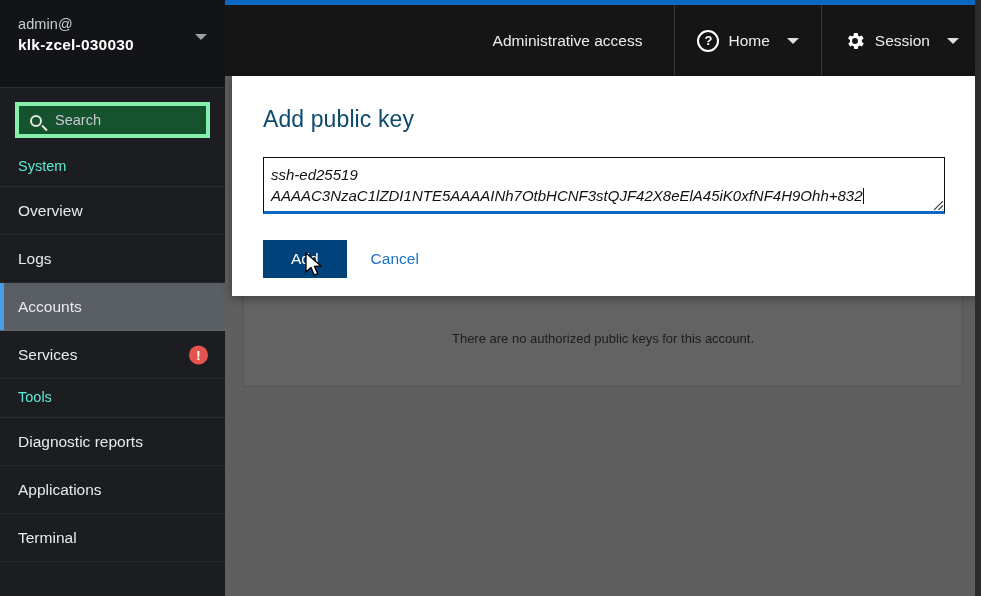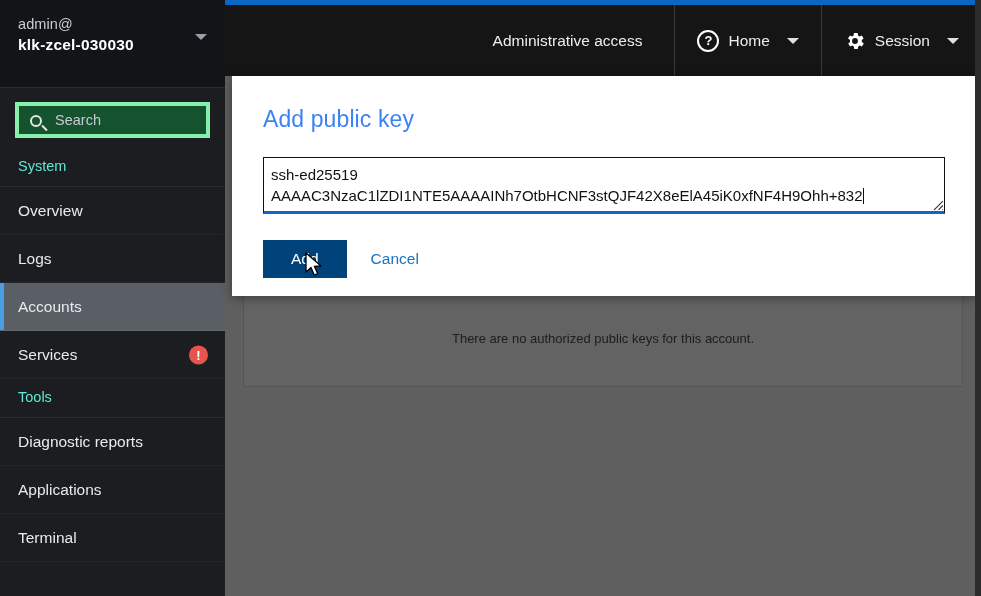--- a/index.html
+++ b/index.html
@@ -258,21 +258,21 @@
   .modal {
     position: absolute;
     left: 232px; top: 76px;
     width: 744px; height: 220px;
     background: #fff;
     z-index: 10;
     box-shadow: 0 2px 10px rgba(0,0,0,.4);
   }
   .modal-title {
     font-size: 23px;
-    color: #3b82f6;
+    color: #0c4a6e;
     font-weight: normal;
     padding: 30px 0 0 31px;
     letter-spacing: .1px;
   }
   .ta-wrap {
     margin: 24px 31px 0 31px;
     position: relative;
   }
   .key-area {
     width: 100%;
@@ -282,20 +282,21 @@
     padding: 6px 8px 4px 7px;
     font-family: "Liberation Sans", sans-serif;
     font-size: 15px;
     line-height: 21px;
     color: #111;
     resize: none;
     outline: none;
     overflow: hidden;
     white-space: pre-wrap;
     word-break: break-all;
+    font-style: italic;
   }
   .spell {
     position: relative;
     display: inline;
     background-repeat: repeat-x;
     background-position: 0 100%;
     background-size: 4px 3px;
     background-image: linear-gradient(45deg, transparent 45%, #e8231f 45%, #e8231f 55%, transparent 55%);
     padding-bottom: 2px;
   }

